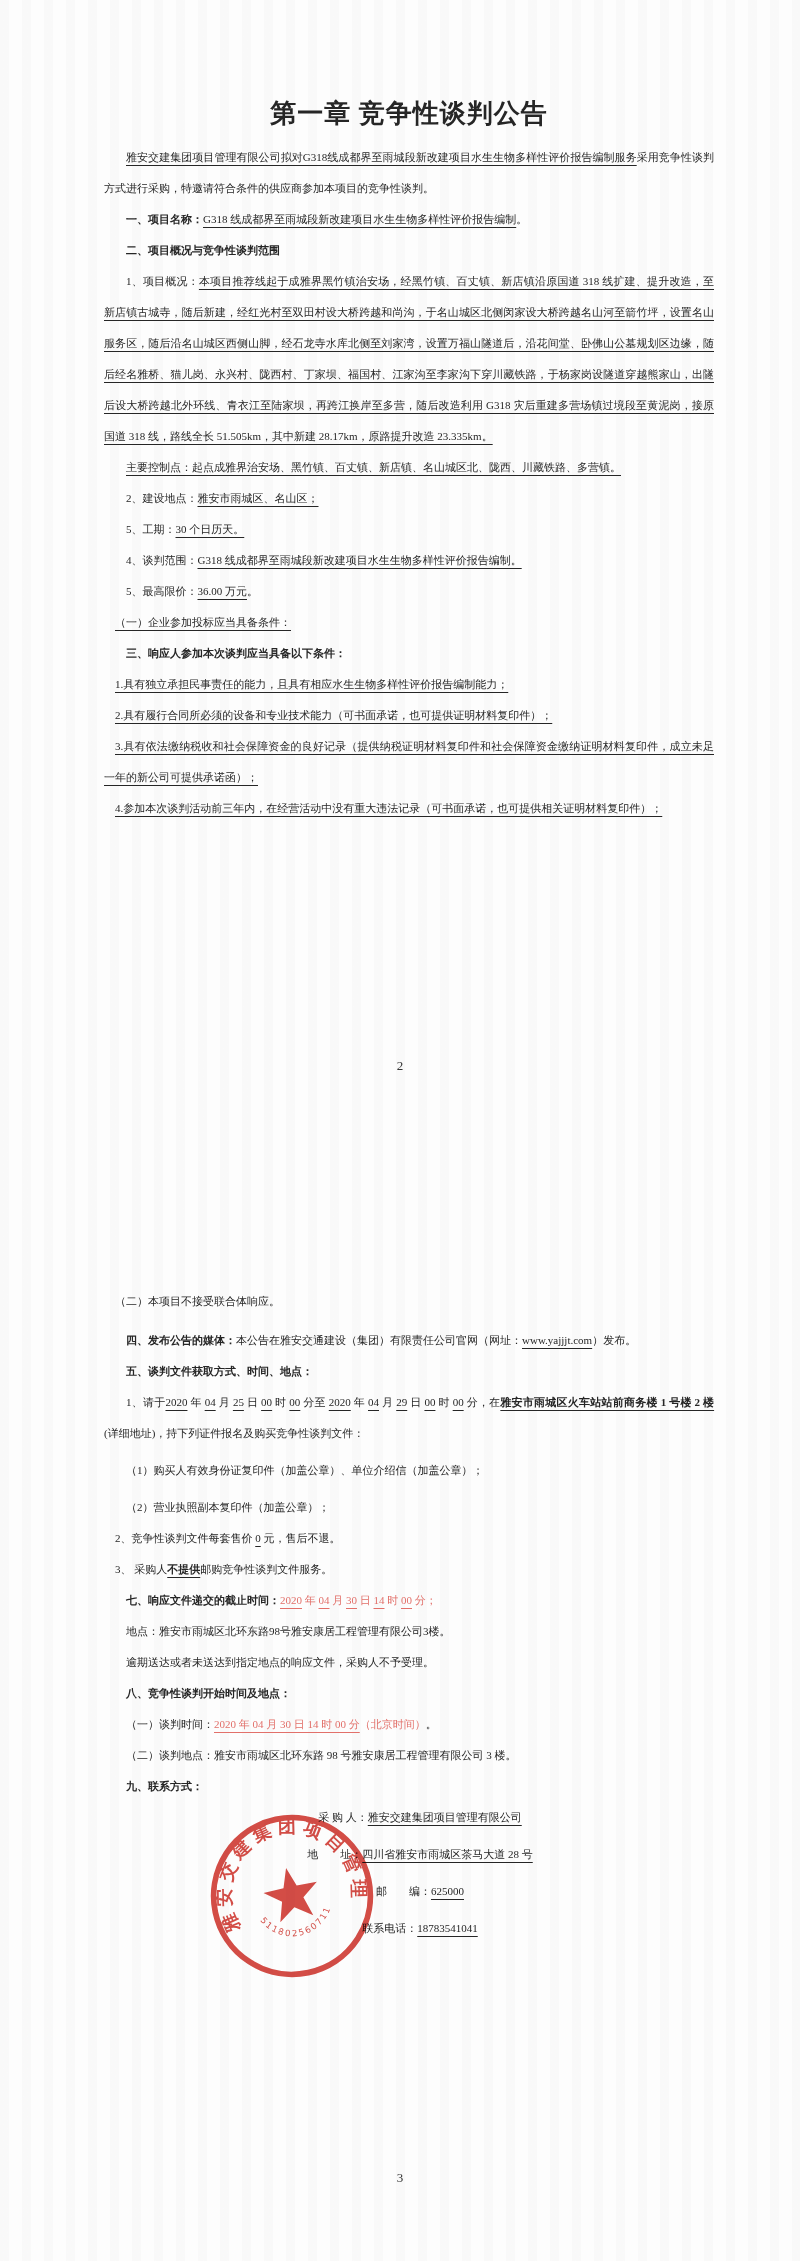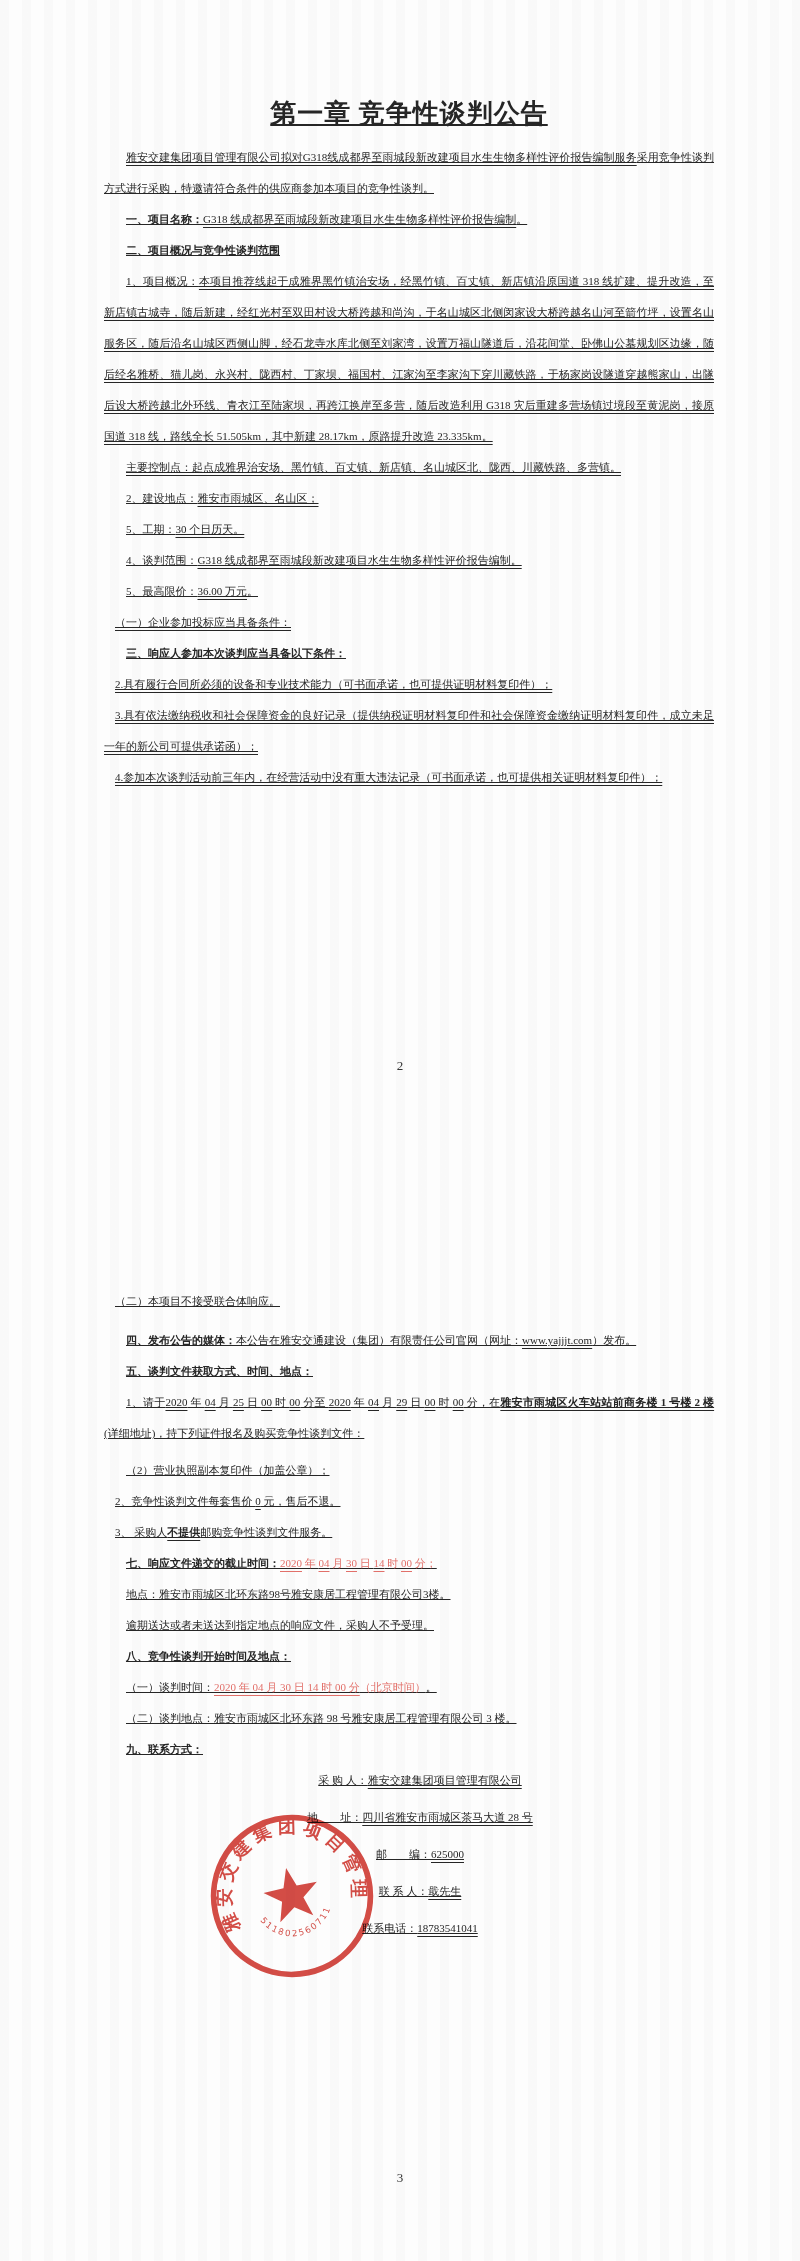--- a/index.html
+++ b/index.html
@@ -19,21 +19,20 @@
     width:800px;
     margin:0 auto;
     background:var(--page-bg);
     background-image:repeating-linear-gradient(90deg, rgba(0,0,0,0.015) 0 9px, rgba(0,0,0,0) 9px 22px);
   }
   .page{
     position:relative;
     box-sizing:border-box;
     padding:0 86px 0 104px;
     overflow:hidden;
-    text-decoration:underline;
   }
   .page-1{height:1128px;padding-top:96px;}
   .page-2{height:1133px;padding-top:150px;}
   .doc-title{
     margin:0 0 10px 0;
     text-align:center;
     font-size:26px;
     font-weight:bold;
     line-height:36px;
     letter-spacing:1px;
@@ -97,20 +96,21 @@
     <p class="para in2"><span>5、工期：</span><span class="u">30 个日历天。</span></p>
 
     <p class="para in2"><span>4、谈判范围：</span><span class="u">G318 线成都界至雨城段新改建项目水生生物多样性评价报告编制。</span></p>
 
     <p class="para in2"><span>5、最高限价：</span><span class="u">36.00 万元</span><span>。</span></p>
 
     <p class="para in1"><span class="u">（一）企业参加投标应当具备条件：</span></p>
 
     <p class="para in2"><span class="b">三、响应人参加本次谈判应当具备以下条件：</span></p>
 
+    <p class="para in1"><span class="u">1.具有独立承担民事责任的能力，且具有相应水生生物多样性评价报告编制能力；</span></p>
 
     <p class="para in1"><span class="u">2.具有履行合同所必须的设备和专业技术能力（可书面承诺，也可提供证明材料复印件）；</span></p>
 
     <p class="para in1"><span class="u">3.具有依法缴纳税收和社会保障资金的良好记录（提供纳税证明材料复印件和社会保障资金缴纳证明材料复印件，成立未足一年的新公司可提供承诺函）；</span></p>
 
     <p class="para in1"><span class="u">4.参加本次谈判活动前三年内，在经营活动中没有重大违法记录（可书面承诺，也可提供相关证明材料复印件）；</span></p>
 
     <div class="page-number">2</div>
   </div>
 
@@ -118,20 +118,21 @@
 
 
     <p class="para in1 gap8"><span>（二）本项目不接受联合体响应。</span></p>
 
     <p class="para in2 gap8"><span class="b">四、发布公告的媒体：</span><span>本公告在雅安交通建设（集团）有限责任公司官网（网址：</span><span class="u">www.yajjjt.com</span><span>）发布。</span></p>
 
     <p class="para in2"><span class="b">五、谈判文件获取方式、时间、地点：</span></p>
 
     <p class="para in2"><span>1、请于</span><span class="u">2020</span><span> 年 </span><span class="u">04</span><span> 月 </span><span class="u">25</span><span> 日 </span><span class="u">00</span><span> 时 </span><span class="u">00</span><span> 分至 </span><span class="u">2020</span><span> 年 </span><span class="u">04</span><span> 月 </span><span class="u">29</span><span> 日 </span><span class="u">00</span><span> 时 </span><span class="u">00</span><span> 分，在</span><span class="b u">雅安市雨城区火车站站前商务楼 1 号楼 2 楼</span><span>(详细地址)，持下列证件报名及购买竞争性谈判文件：</span></p>
 
+    <p class="para in2 gap6"><span>（1）购买人有效身份证复印件（加盖公章）、单位介绍信（加盖公章）；</span></p>
 
     <p class="para in2 gap6"><span>（2）营业执照副本复印件（加盖公章）；</span></p>
 
     <p class="para in1"><span>2、竞争性谈判文件每套售价 </span><span class="u">0</span><span> 元，售后不退。</span></p>
 
     <p class="para in1"><span>3、 采购人</span><span class="b u">不提供</span><span>邮购竞争性谈判文件服务。</span></p>
 
     <p class="para in2"><span class="b">七、响应文件递交的截止时间：</span><span class="r u">2020</span><span class="r"> 年 </span><span class="r u">04</span><span class="r"> 月 </span><span class="r u">30</span><span class="r"> 日 </span><span class="r u">14</span><span class="r"> 时 </span><span class="r u">00</span><span class="r"> 分；</span></p>
 
     <p class="para in2"><span>地点：雅安市雨城区北环东路98号雅安康居工程管理有限公司3楼。</span></p>
@@ -142,21 +143,20 @@
 
     <p class="para in2"><span>（一）谈判时间：</span><span class="r u">2020 年 04 月 30 日 14 时 00 分</span><span class="r">（北京时间）</span><span>。</span></p>
 
     <p class="para in2"><span>（二）谈判地点：雅安市雨城区北环东路 98 号雅安康居工程管理有限公司 3 楼。</span></p>
 
     <p class="para in2"><span class="b">九、联系方式：</span></p>
 
     <p class="para in2 contact"><span>采 购 人：</span><span class="u">雅安交建集团项目管理有限公司</span></p>
     <p class="para in2 contact"><span>地　　址：</span><span class="u">四川省雅安市雨城区茶马大道 28 号</span></p>
     <p class="para in2 contact"><span>邮　　编：</span><span class="u">625000</span></p>
-    <p class="para in2 contact"><span>联 系 人：</span><span class="u">戢先生</span></p>
     <p class="para in2 contact"><span>联系电话：</span><span class="u">18783541041</span></p>
 
     <svg class="seal" viewBox="0 0 180 180" xmlns="http://www.w3.org/2000/svg">
       <defs>
         <path id="seal-text-arc" d="M 30.9,111.9 A 64,64 0 1,1 149.1,111.9" fill="none"></path>
         <path id="seal-code-arc" d="M 52,108 A 42,42 0 0,0 128,108" fill="none"></path>
       </defs>
       <circle cx="90" cy="90" r="82" fill="none" stroke="#d0342c" stroke-width="6"></circle>
       <polygon fill="#d0342c" points="90,60 97.05,80.29 118.53,80.73 101.41,93.71 107.63,114.27 90,102 72.37,114.27 78.59,93.71 61.47,80.73 82.95,80.29"></polygon>
       <text fill="#d0342c" font-size="19" font-weight="bold" letter-spacing="6" font-family="Liberation Serif, DejaVu Serif, serif">

